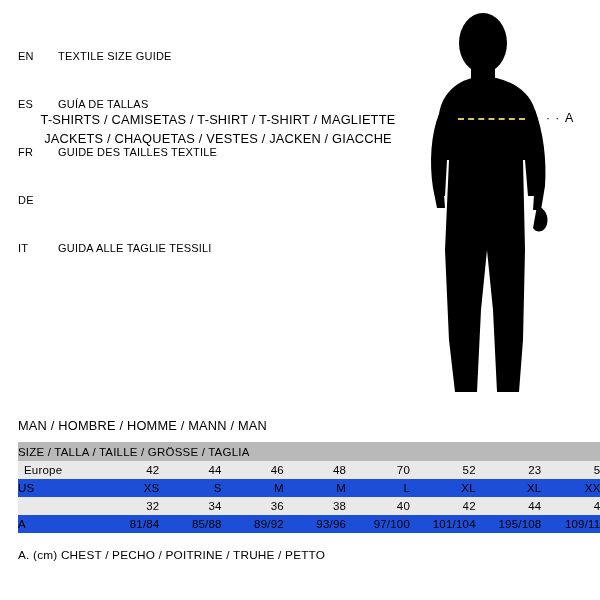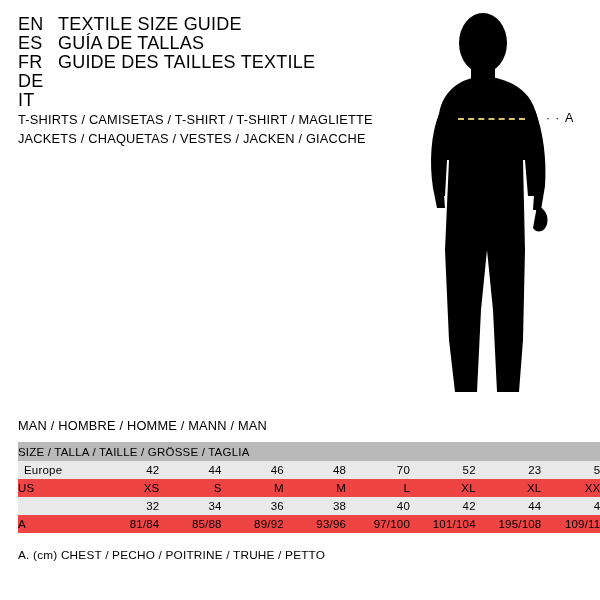--- a/index.html
+++ b/index.html
@@ -23,39 +23,41 @@
 
   
   .lang-block {
     position: absolute;
     left: 18px;
     top: 14px;
     width: 380px;
   }
   .lang-row {
     display: flex;
-    align-items: flex-start;
+    align-items: flex-end;
     height: 19px;
-    font-size: 18px;
-    letter-spacing: 0.2px;
+    font-size: 11px;
+    letter-spacing: 0.2px;
+    margin-top: 29px;
   }
   .lang-code {
     width: 40px;
     flex: none;
   }
   .lang-text {
     flex: 1;
   }
 
   
   .cat-block {
     position: absolute;
     left: 18px;
     top: 110px;
     width: 400px;
+    text-align: center;
   }
   .cat-line {
     font-size: 12.8px;
     line-height: 19px;
     letter-spacing: 0.2px;
   }
 
   
   .figure {
     position: absolute;
@@ -116,21 +118,21 @@
   tr.row-head td {
     background: #b9b9b9;
     font-size: 11.5px;
     height: 19px;
   }
   tr.row-light td {
     background: #e9e9e9;
     padding-left: 6px;
   }
   tr.row-mid td {
-    background: #ef4444;
+    background: #1d4ed8;
     margin-top: 16px;
   }
   td.label-cell {
     width: 86px;
     padding-left: 3px;
   }
   td.val-cell {
     width: 68px;
     text-align: right;
     padding-left: 2px;
@@ -160,20 +162,21 @@
     </div>
     <div class="lang-row">
       <span class="lang-code">FR</span>
       <span class="lang-text">GUIDE DES TAILLES TEXTILE</span>
     </div>
     <div class="lang-row">
       <span class="lang-code">DE</span>
     </div>
     <div class="lang-row">
       <span class="lang-code">IT</span>
+      <span class="lang-text">GUIDA ALLE TAGLIE TESSILI</span>
     </div>
   </div>
 
   <div class="cat-block">
     <div class="cat-line">T-SHIRTS / CAMISETAS / T-SHIRT / T-SHIRT / MAGLIETTE</div>
     <div class="cat-line">JACKETS / CHAQUETAS / VESTES / JACKEN / GIACCHE</div>
   </div>
 
   <div class="figure">
     <svg width="175" height="390" viewBox="0 0 175 390">

